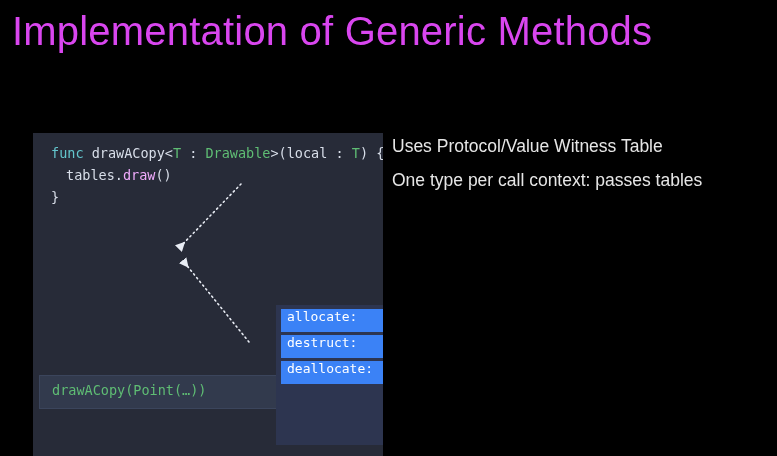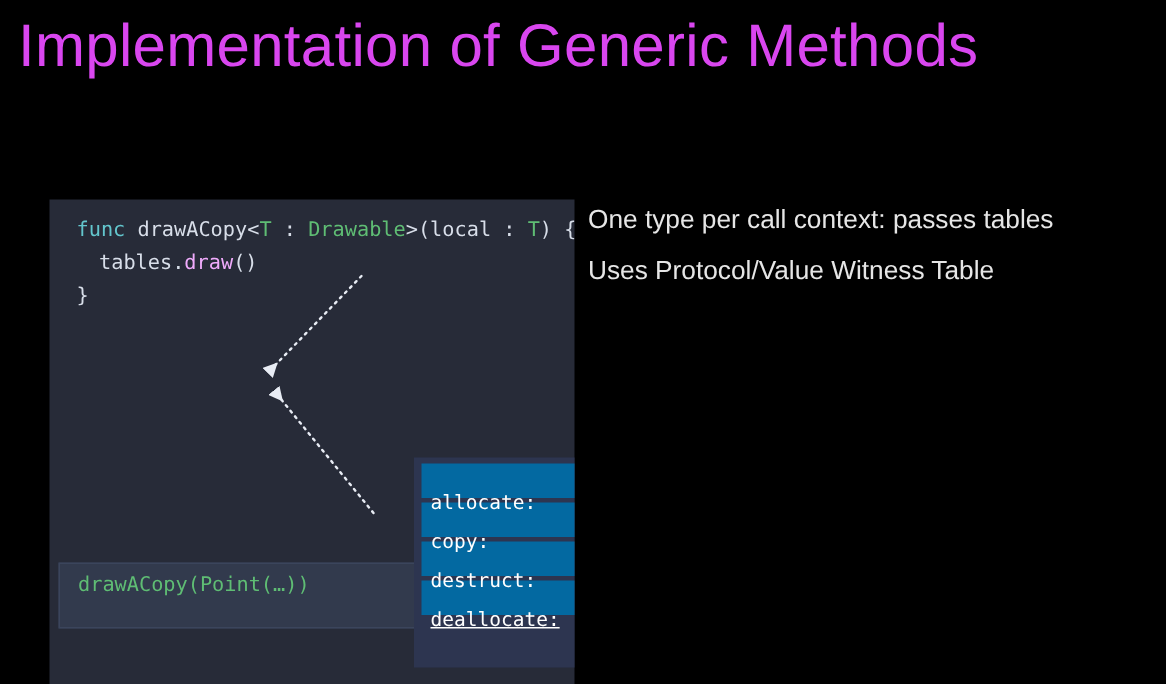--- a/index.html
+++ b/index.html
@@ -58,21 +58,21 @@
   .tok-ident { color: #d8dee9; }
   .tok-plain { color: #d8dee9; }
   .tok-fn    { color: #f0abfc; }
 
   
   #call-site {
     position: absolute;
     left: 6px;
     top: 242px;
     width: 338px;
-    height: 44px;
+    height: 34px;
     background: #323a4d;
     border: 1px solid #3b455c;
     box-sizing: border-box;
   }
   #call-site-code {
     position: absolute;
     left: 12px;
     top: 6px;
     font-family: "DejaVu Sans Mono", "Liberation Mono", monospace;
     font-size: 13.5px;
@@ -89,32 +89,32 @@
   }
   .wtable-title {
     font-family: "DejaVu Sans Mono", "Liberation Mono", monospace;
     font-size: 13px;
     color: #e8ecf4;
     text-align: center;
     padding: 2px 0 5px 0;
     white-space: nowrap;
   }
   .wrow {
-    background: #0369a1;
+    background: #3b82f6;
     color: #ffffff;
     font-family: "DejaVu Sans Mono", "Liberation Mono", monospace;
     font-size: 13px;
-    padding: 19px 6px 4px 6px;
+    padding: 0 6px 4px 6px;
     margin-bottom: 3px;
     white-space: nowrap;
     box-sizing: border-box;
     height: 23px;
     line-height: 16px;
   }
-  .wrow:last-child { margin-bottom: 0; text-decoration: underline; }
+  .wrow:last-child { margin-bottom: 0; }
 
   #table-pointvwt {
     left: 243px;
     top: 172px;
     width: 118px;
     height: 140px;
   }
 
   
   #arrow-layer {
@@ -155,35 +155,34 @@
   <div class="code-line" id="code-line-2"><span class="tok-plain">tables.</span><span class="tok-fn">draw</span><span class="tok-plain">()</span></div>
 
   <div class="code-line" id="code-line-3"><span class="tok-plain">}</span></div>
 
   <div id="call-site">
     <div id="call-site-code">drawACopy(Point(…))</div>
   </div>
 
   <div class="wtable" id="table-pointvwt">
     <div class="wrow">allocate:</div>
-    <div class="wrow">copy:</div>
     <div class="wrow">destruct:</div>
     <div class="wrow">deallocate:</div>
   </div>
 
 </div>
 
 <svg id="arrow-layer" viewBox="0 0 777 456" xmlns="http://www.w3.org/2000/svg">
   <defs>
     <marker id="arrowhead" markerWidth="6" markerHeight="6" refX="4.6" refY="3" orient="auto">
       <path d="M6,0 L6,6 L0,3 z" fill="#e8ecf4"></path>
     </marker>
   </defs>
 
   <line x1="241" y1="184" x2="180" y2="247" stroke="#e8ecf4" stroke-width="1.6" stroke-dasharray="1.4 3.4" stroke-linecap="round" marker-end="url(#arrowhead)"></line>
 
   <line x1="249" y1="342" x2="184" y2="262" stroke="#e8ecf4" stroke-width="1.6" stroke-dasharray="1.4 3.4" stroke-linecap="round" marker-end="url(#arrowhead)"></line>
 </svg>
 
 <div id="bullets">
+  <div class="bullet">Uses Protocol/Value Witness Table</div>
   <div class="bullet">One type per call context: passes tables</div>
-  <div class="bullet">Uses Protocol/Value Witness Table</div>
 </div>
 
 </body></html>

